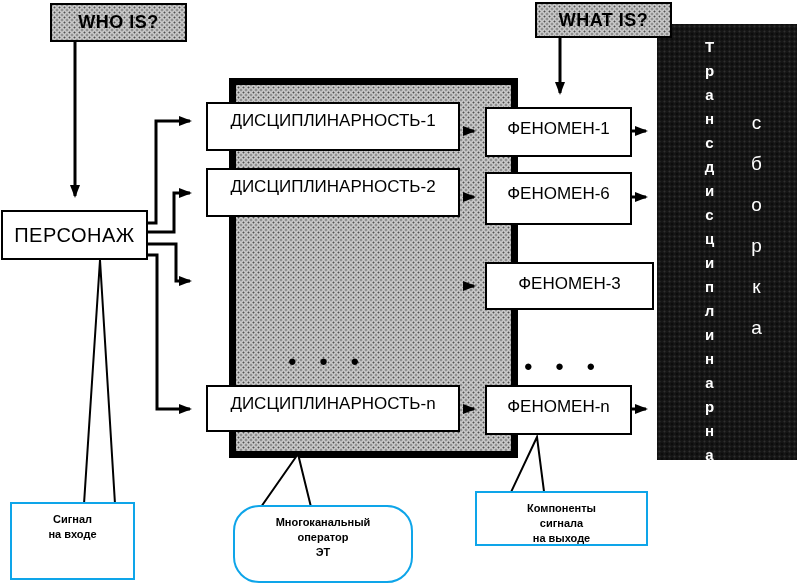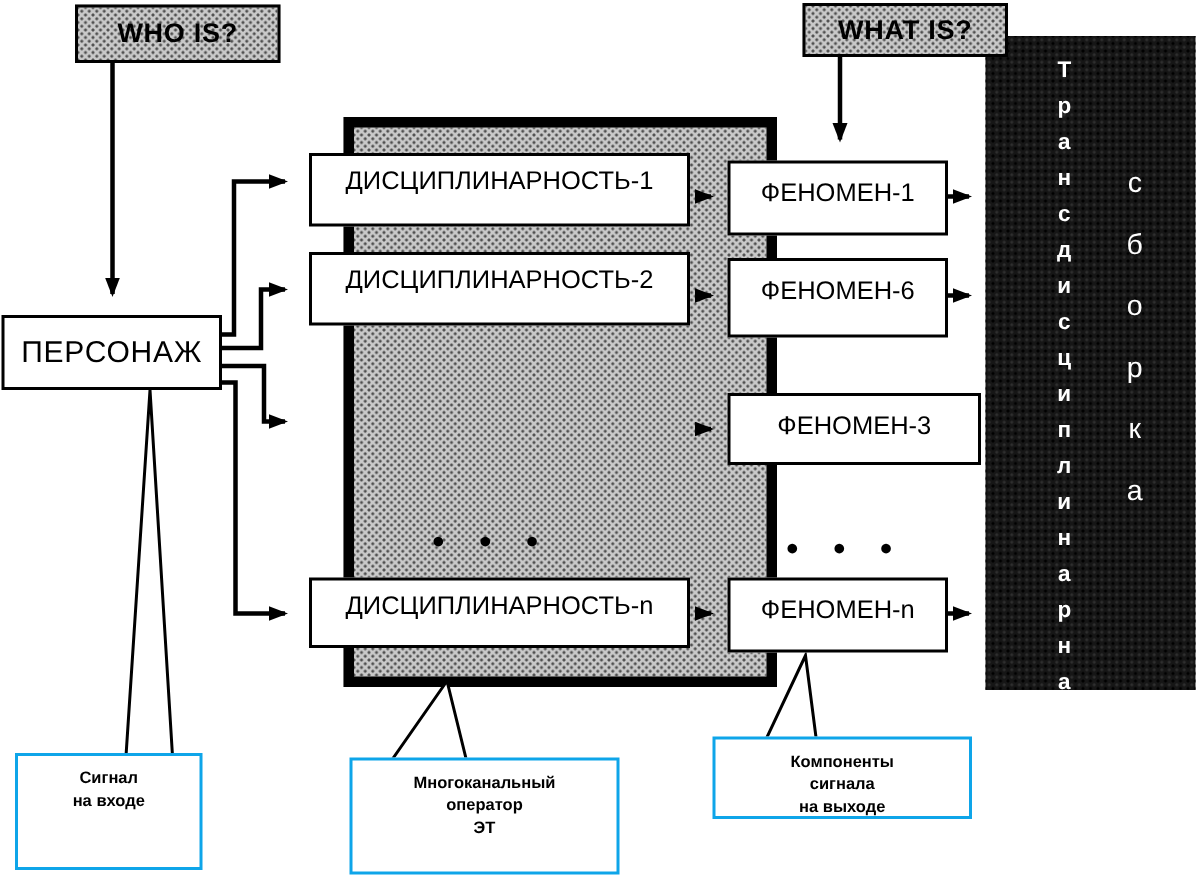--- a/index.html
+++ b/index.html
@@ -110,20 +110,20 @@
   <div class="abs dots" style="left:283px;top:352px;width:90px;">● ● ●</div>
 
   <div class="abs whitebox phen-label" style="left:485px;top:107px;width:147px;height:50px;">ФЕНОМЕН-1</div>
   <div class="abs whitebox phen-label" style="left:485px;top:172px;width:147px;height:53px;">ФЕНОМЕН-6</div>
   <div class="abs whitebox phen-label" style="left:485px;top:262px;width:169px;height:48px;">ФЕНОМЕН-3</div>
   <div class="abs whitebox phen-label" style="left:485px;top:385px;width:147px;height:50px;">ФЕНОМЕН-n</div>
   <div class="abs dots" style="left:519px;top:357px;width:90px;">● ● ●</div>
 
   <div class="abs callout" style="left:10px;top:502px;width:125px;height:78px;">Сигнал
 на входе</div>
-  <div class="abs callout" style="left:233px;top:505px;width:180px;height:78px;">Многоканальный
+  <div class="abs callout" style="left:233px;top:505px;width:180px;height:78px;border-radius:26px;">Многоканальный
 оператор
 ЭТ</div>
   <div class="abs callout" style="left:475px;top:491px;width:173px;height:55px;">Компоненты
 сигнала
 на выходе</div>
 
 </div>
 
 </body></html>

